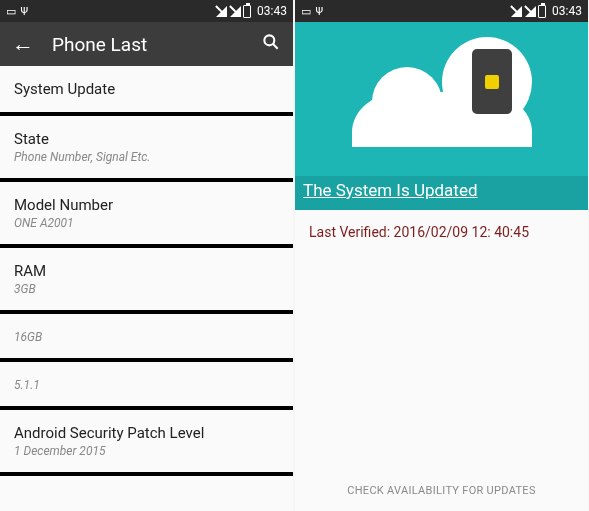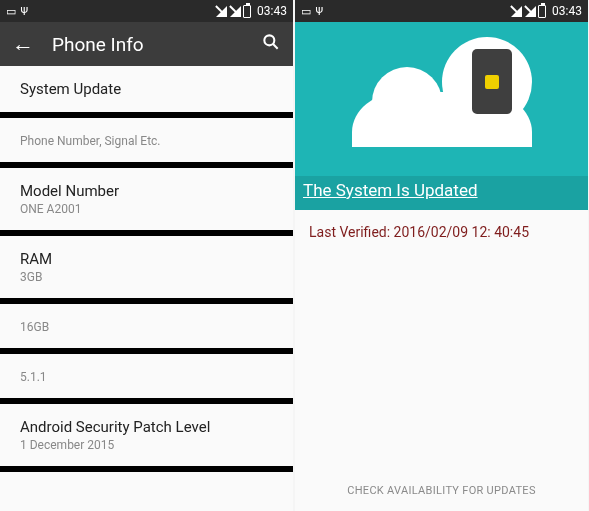--- a/index.html
+++ b/index.html
@@ -41,31 +41,32 @@
     }
     .back-icon { font-size: 22px; margin-right: 18px; }
     .app-title { font-size: 19px; font-weight: 400; flex: 1; }
     .search-icon { font-size: 18px; }
     .content-left {
       flex: 1;
       overflow: hidden;
       background: #fafafa;
     }
     .list-item {
-      padding: 14px 20px;
-      border-bottom: 6px solid #000000;
+      padding: 14px 14px;
+      border-bottom: 4px solid #000000;
     }
     .item-title {
       font-size: 15px;
       color: #222;
     }
     .item-sub {
       font-size: 12px;
       color: #888;
       margin-top: 2px;
+      font-style: italic;
     }
     .right-screen .hero {
       height: 188px;
       background: #1eb5b5;
       position: relative;
       display: flex;
       flex-direction: column;
       justify-content: flex-end;
     }
     .cloud-wrap {
@@ -181,33 +182,34 @@
       <span class="sig-icon">
           <span class="sig-tri"></span>
           <span class="sig-slash"></span>
         </span>
       <span class="batt-icon"></span>
       <span class="status-time">03:43</span>
     </div>
   </div>
   <div class="app-bar">
     <span class="back-icon">←</span>
-    <span class="app-title">Phone Info</span>
+    <span class="app-title">Phone Last</span>
     <span class="search-icon">
       <svg width="20" height="20" viewBox="0 0 24 24" fill="none" stroke="#fff" stroke-width="2.5">
           <circle cx="10" cy="10" r="6"></circle>
           <line x1="20" y1="20" x2="14.5" y2="14.5"></line>
         </svg>
     </span>
   </div>
   <div class="content-left">
     <div class="list-item">
       <div class="item-title">System Update</div>
     </div>
     <div class="list-item">
+      <div class="item-title">State</div>
       <div class="item-sub">Phone Number, Signal Etc.</div>
     </div>
     <div class="list-item">
       <div class="item-title">Model Number</div>
       <div class="item-sub">ONE A2001</div>
     </div>
     <div class="list-item">
       <div class="item-title">RAM</div>
       <div class="item-sub">3GB</div>
     </div>

